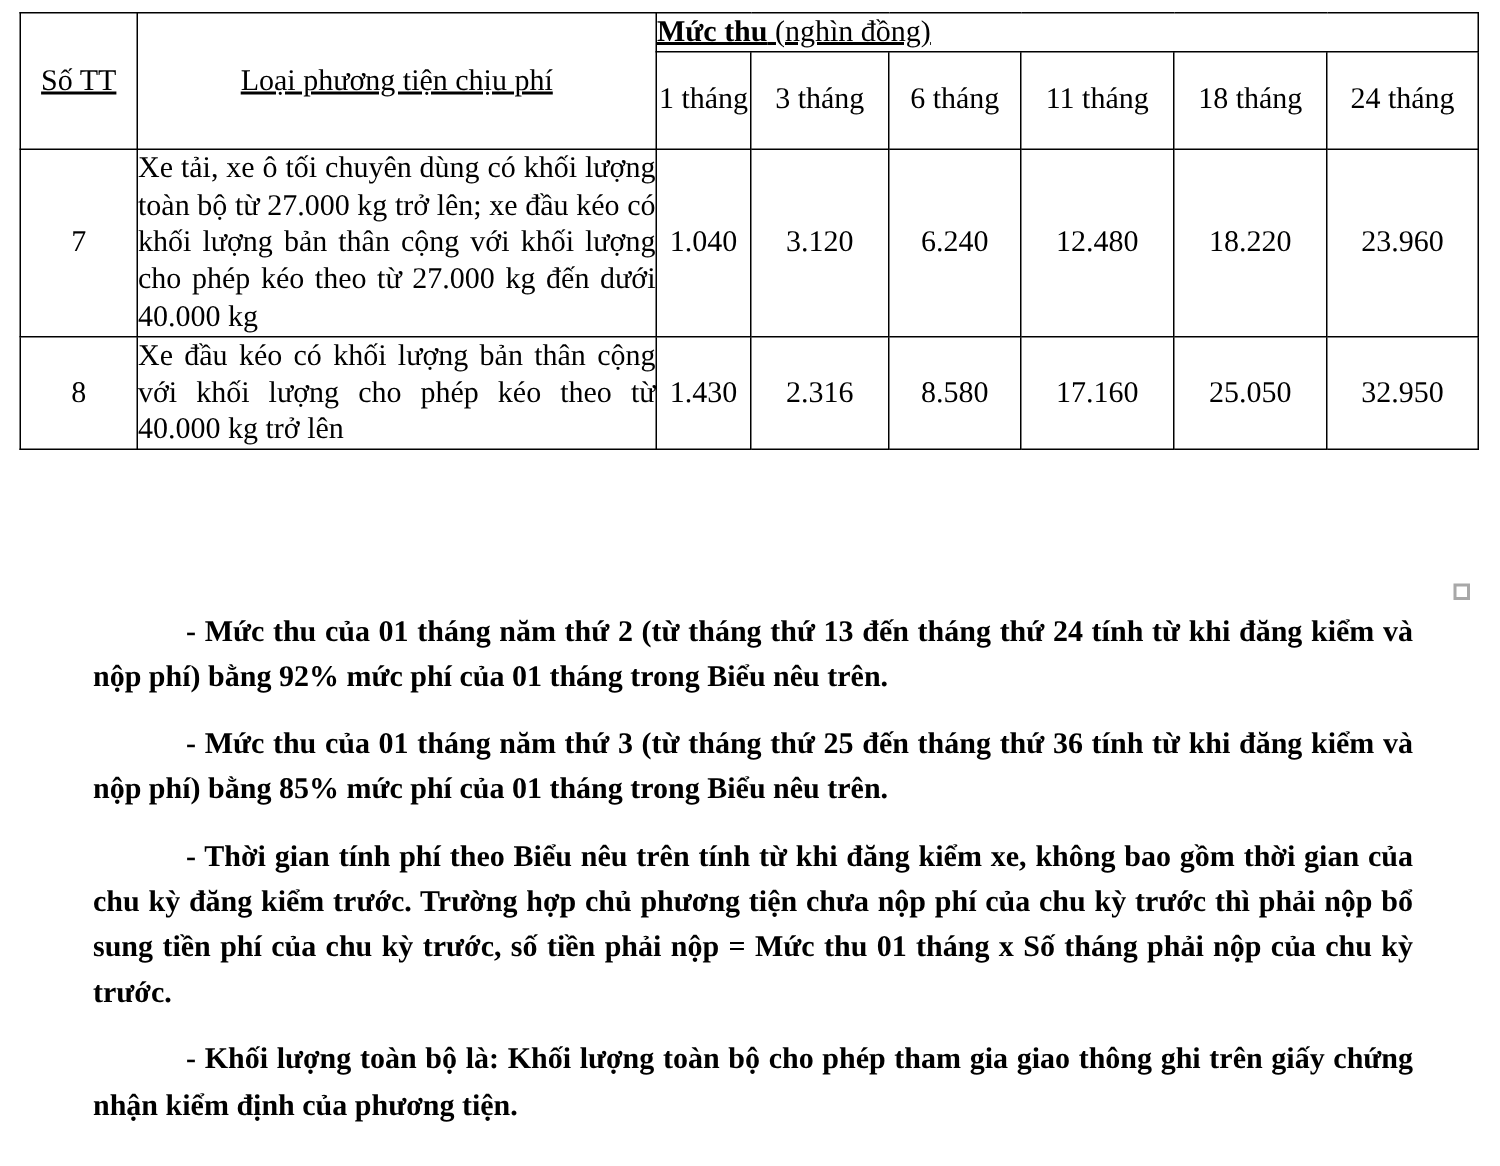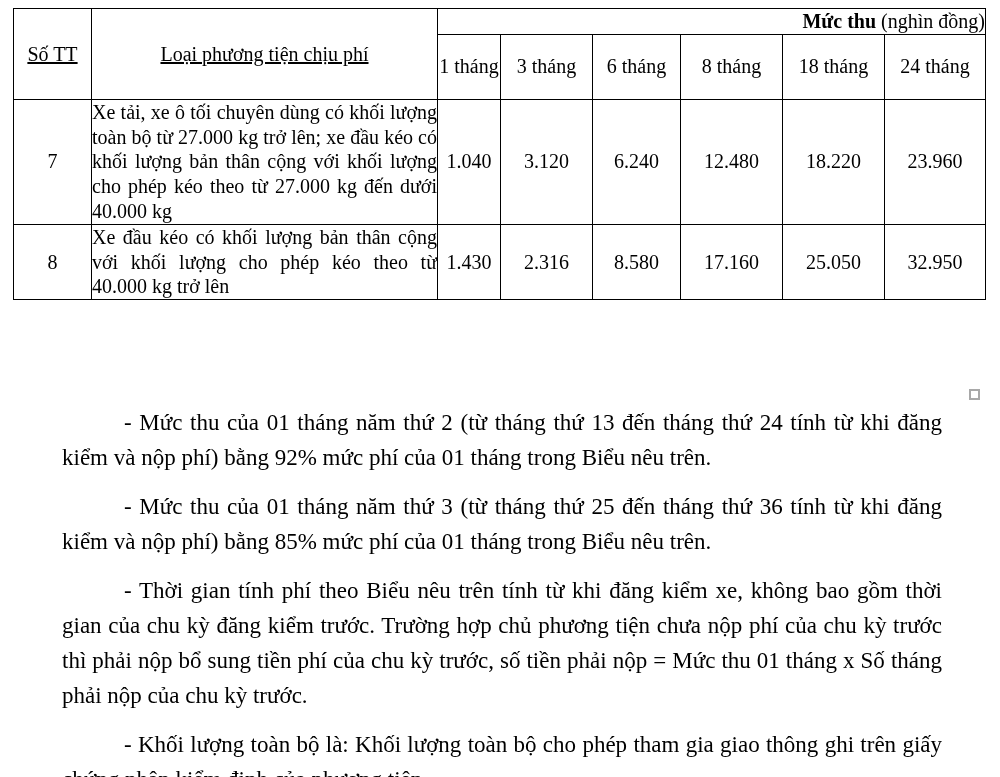--- a/index.html
+++ b/index.html
@@ -35,23 +35,24 @@
   }
 
   .th-center {
     text-align: center;
     font-weight: bold;
     font-size: 20.5px;
     padding: 4px 2px;
     text-decoration: underline;
   }
   .th-group {
-    text-align: right;
+    text-align: left;
     padding: 10px 2px 10px;
     font-size: 20.5px;
+    text-decoration: underline;
   }
   .th-group .bold {
     font-weight: bold;
   }
   .th-group .light {
     font-weight: normal;
   }
   .th-period {
     text-align: center;
     font-size: 19.5px;
@@ -89,27 +90,28 @@
   }
   .notes-title {
     font-size: 20.5px;
     line-height: 1.3;
     margin: 0 0 4px 63px;
     text-decoration: underline;
     text-underline-offset: 3px;
     display: inline-block;
   }
   .note-p {
-    font-size: 23px;
+    font-size: 20px;
     line-height: 1.52;
     margin: 14px 0 0 0;
     text-align: justify;
     text-align-last: left;
     text-indent: 62px;
     hyphens: none;
+    font-weight: bold;
   }
   .note-p:first-of-type { margin-top: 10px; }
 
   
   .corner-marker {
     position: absolute;
     left: 969px;
     top: 389px;
     width: 11px;
     height: 11px;
@@ -138,21 +140,21 @@
       <th class="th-center" rowspan="2">Loại phương tiện chịu phí</th>
       <th class="th-group" colspan="6">
         <span class="bold">Mức thu</span>
         <span class="light">(nghìn đồng)</span>
       </th>
     </tr>
     <tr>
       <th class="th-period">1 tháng</th>
       <th class="th-period">3 tháng</th>
       <th class="th-period">6 tháng</th>
-      <th class="th-period">8 tháng</th>
+      <th class="th-period">11 tháng</th>
       <th class="th-period">18 tháng</th>
       <th class="th-period">24 tháng</th>
     </tr>
   </thead>
   <tbody>
     <tr>
       <td class="cell-stt">7</td>
       <td class="cell-desc">Xe tải, xe ô tối chuyên dùng có khối lượng toàn bộ từ 27.000 kg trở lên; xe đầu kéo có khối lượng bản thân cộng với khối lượng cho phép kéo theo từ 27.000 kg đến dưới 40.000 kg</td>
       <td class="cell-num">1.040</td>
       <td class="cell-num">3.120</td>

